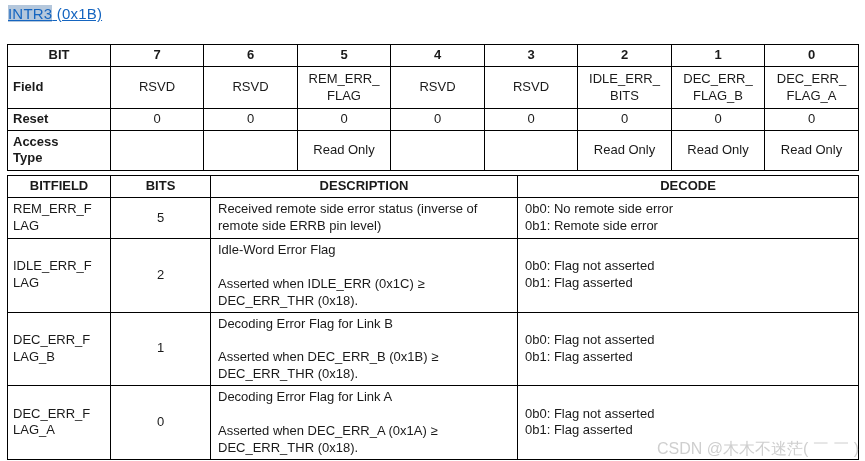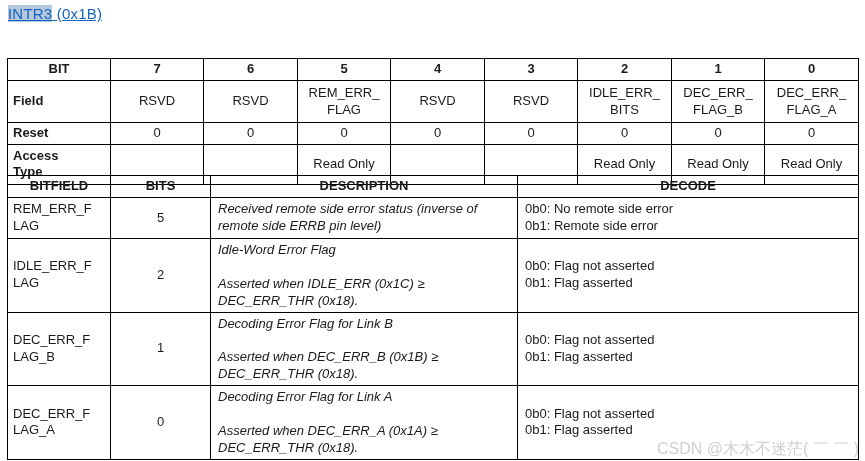--- a/index.html
+++ b/index.html
@@ -38,28 +38,28 @@
     width: 851px;
     font-size: 13px;
     line-height: 1.3;
   }
   td {
     border: 1px solid var(--border);
     padding: 2px 4px;
     vertical-align: middle;
     overflow: hidden;
   }
-  .bit-table { top: 44px; margin-top: 14px; }
+  .bit-table { top: 44px; }
   .desc-table { top: 175px; }
 
   .center { text-align: center; }
   .bold   { font-weight: bold; }
   .pre    { white-space: pre-line; }
   .lbl    { text-align: left; padding-left: 5px; }
-  .top    { vertical-align: top; padding-top: 3px; font-style: italic; }
+  .top    { vertical-align: top; padding-top: 3px; }
   .desc-cell { padding-left: 7px; padding-right: 6px; }
   .decode-cell { padding-left: 7px; }
 
   
   .r-h22 { height: 22px; }
   .r-h42 { height: 42px; }
   .r-h20 { height: 20px; }
   .r-h40 { height: 40px; }
   .r-h41 { height: 41px; }
   .r-h72 { height: 72px; }

